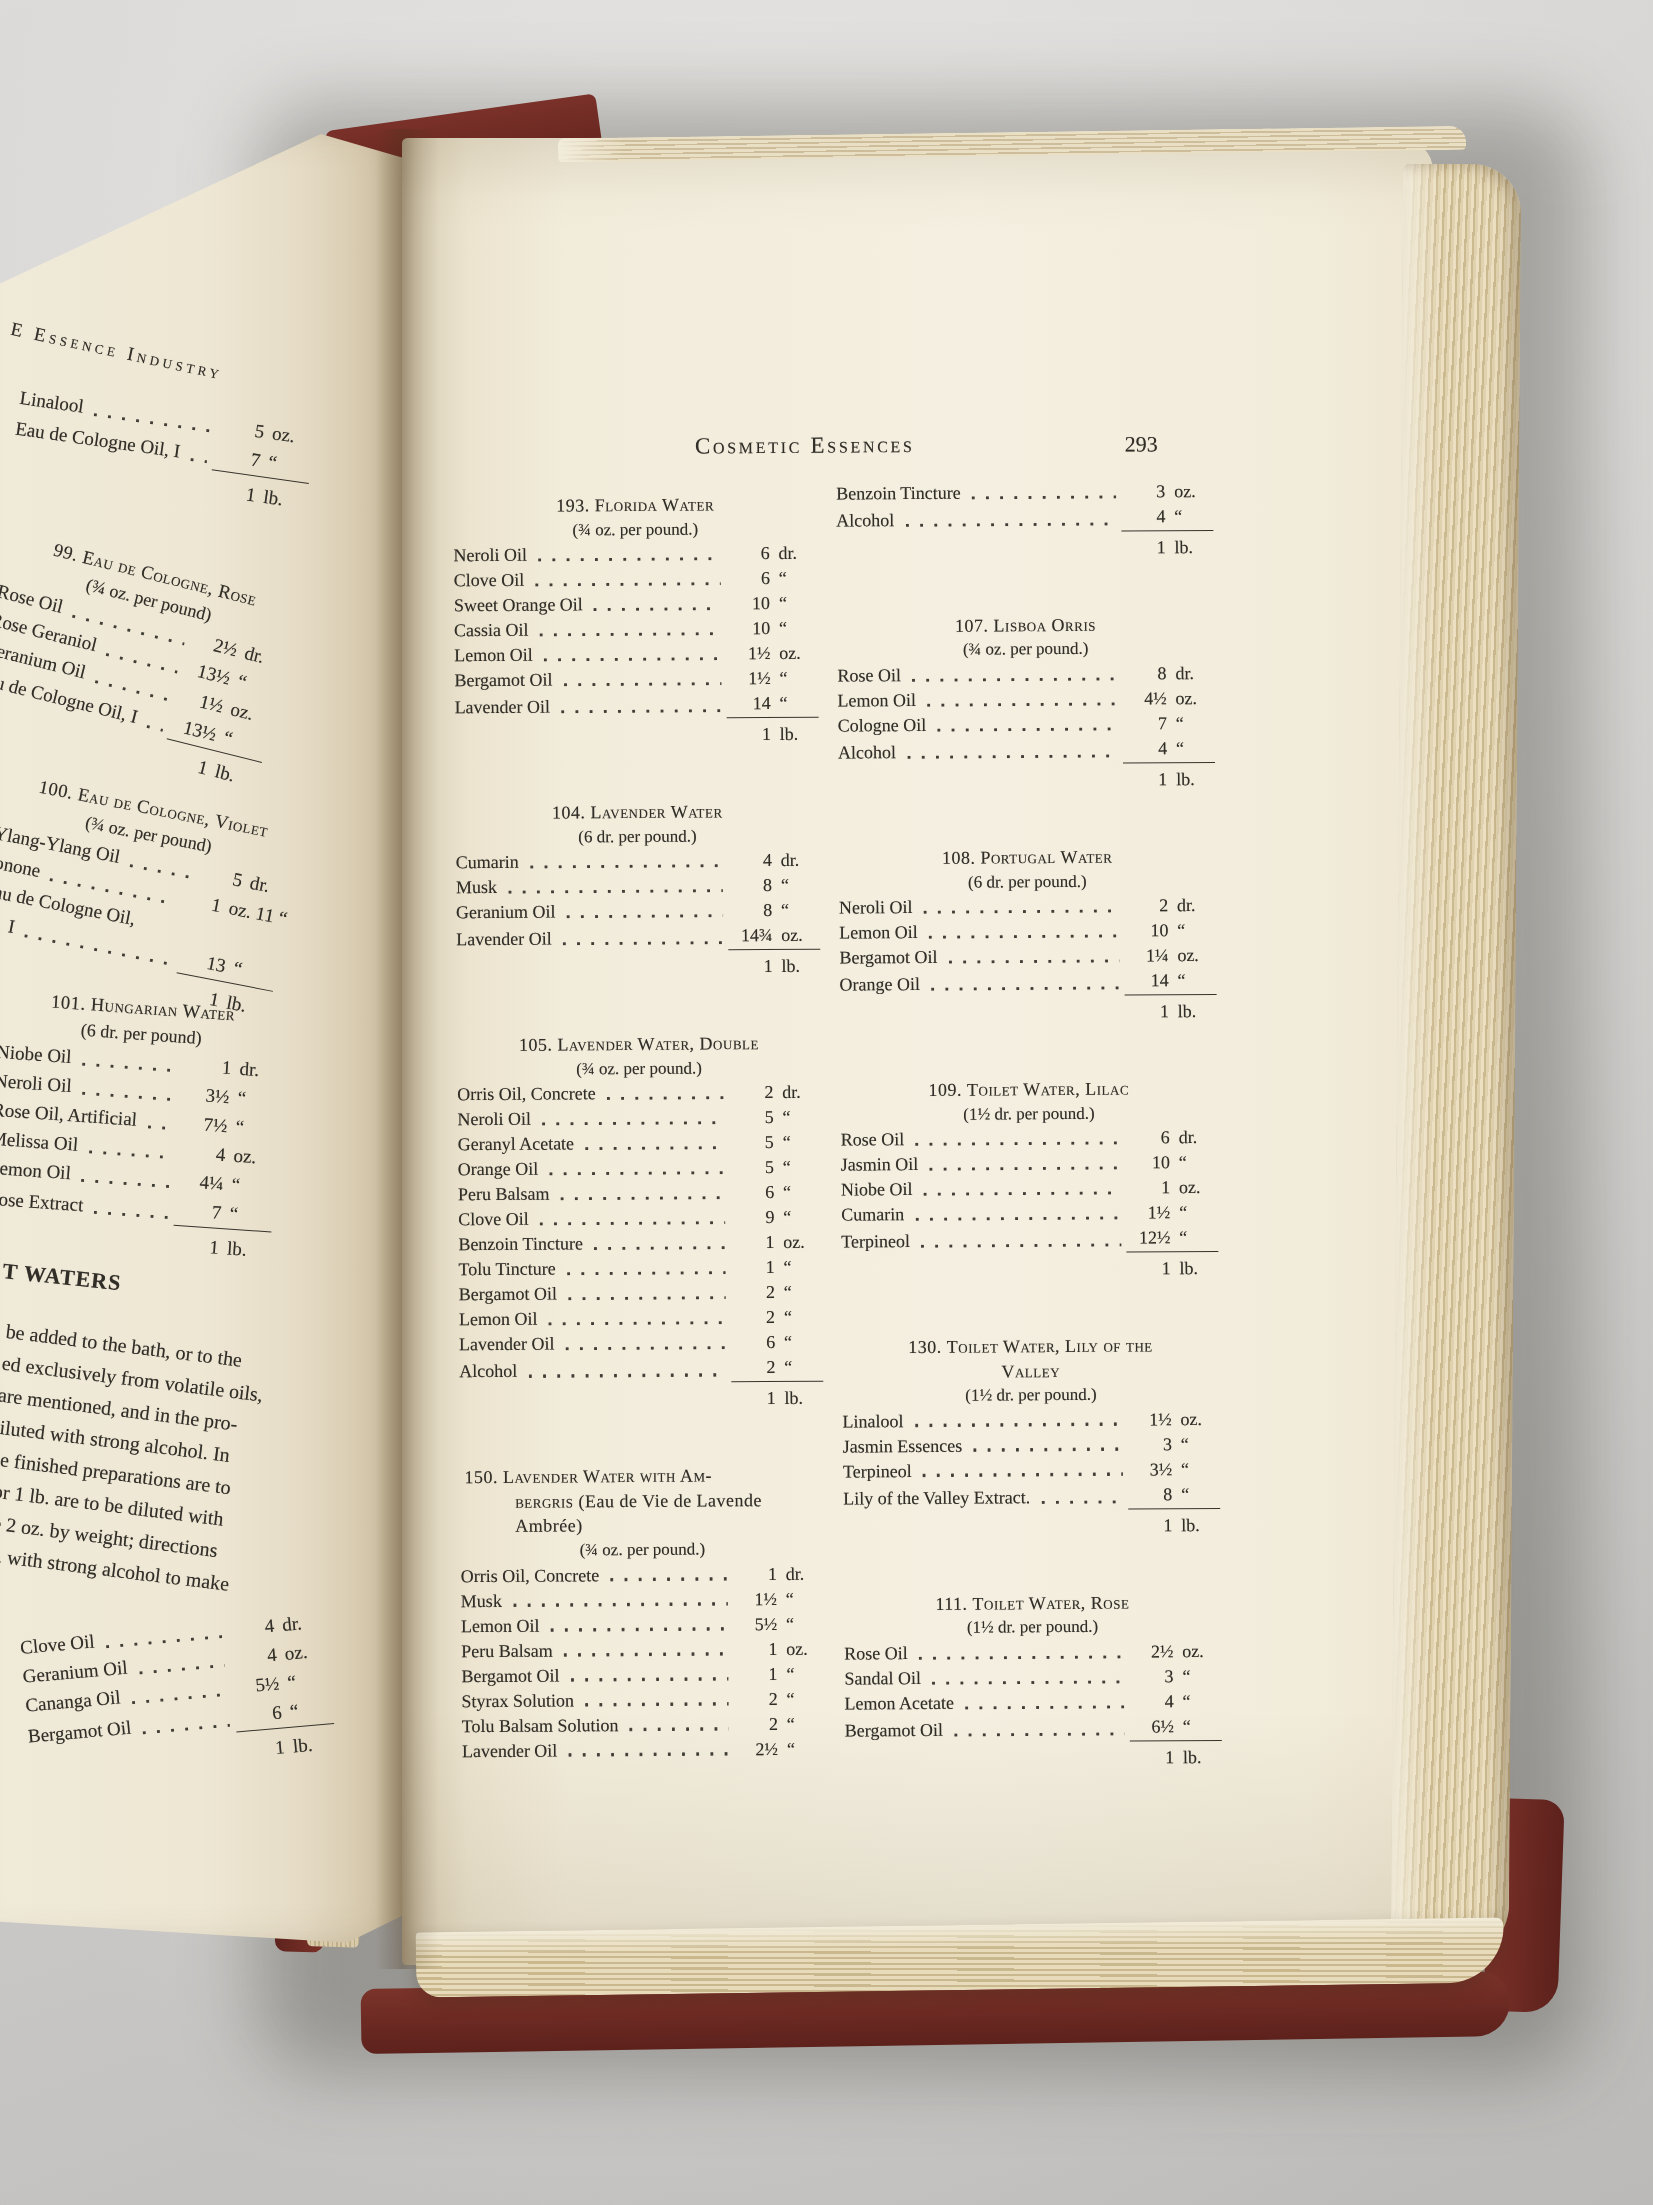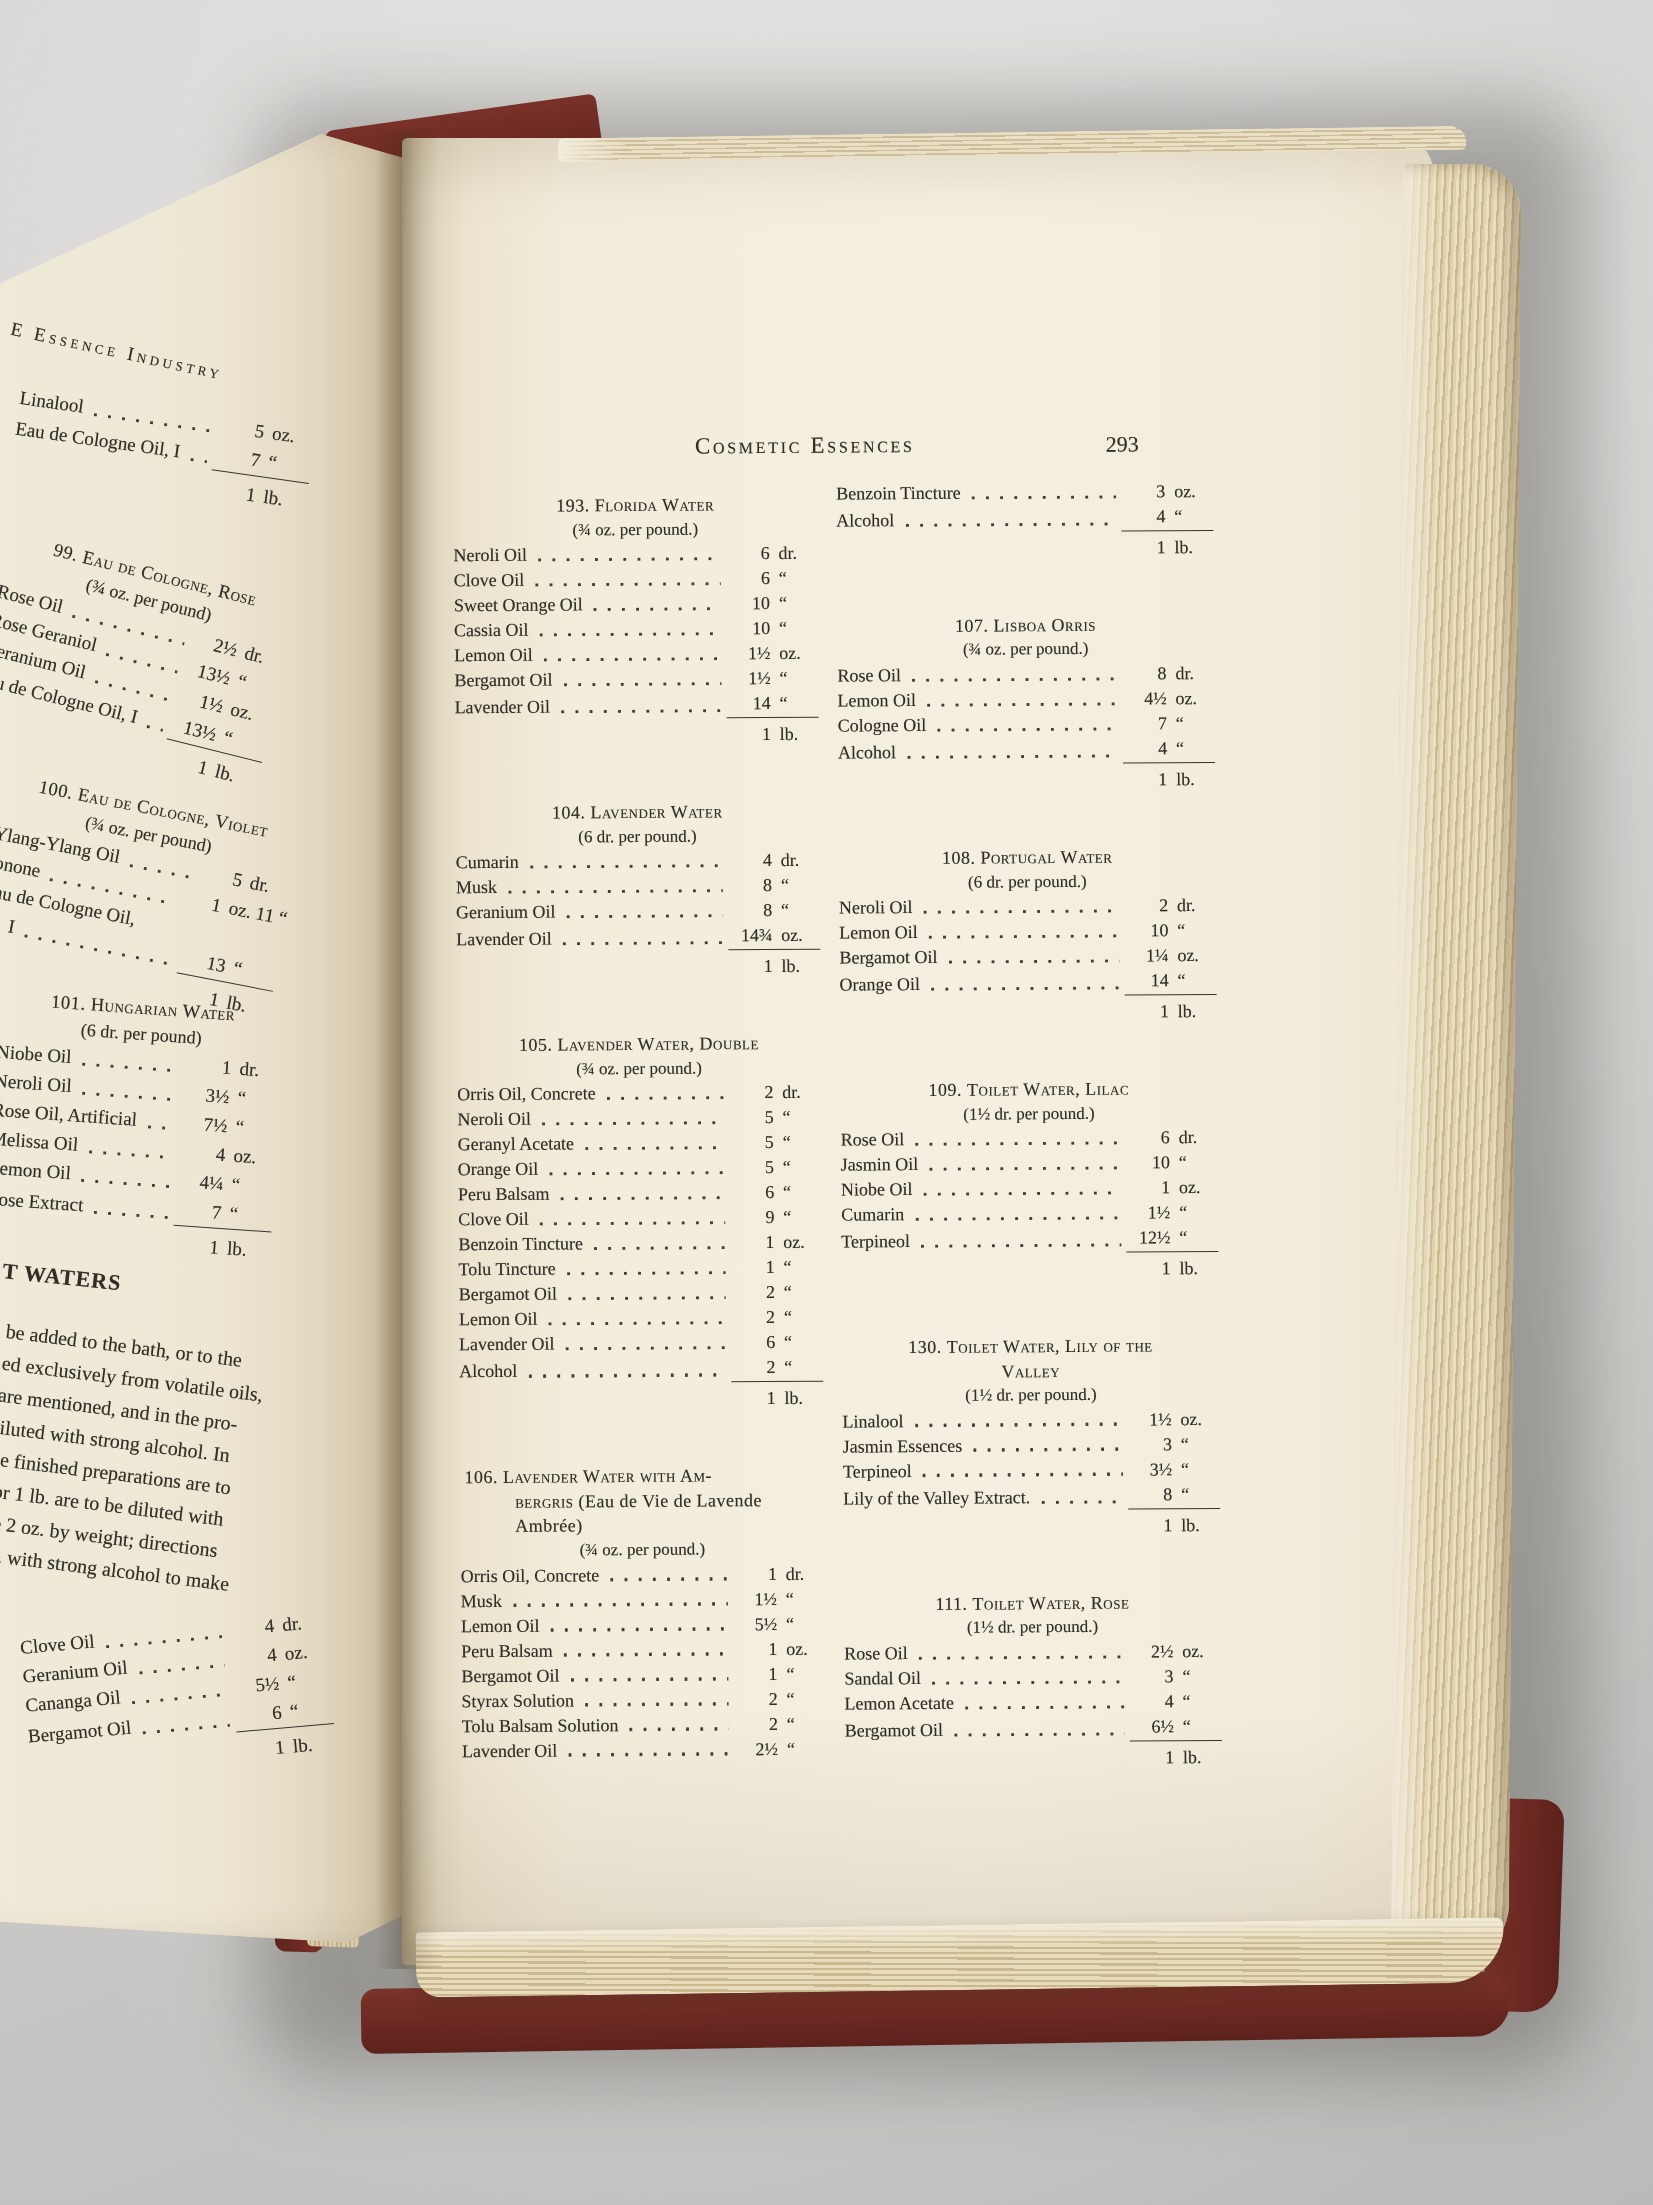--- a/index.html
+++ b/index.html
@@ -45,21 +45,21 @@
     border-radius:5.5px 11px 77px 33px;transform:rotate(-0.8deg);
     box-shadow:0 6.6px 16.4px rgba(60,45,25,.25);}
   .spine-shadow{position:absolute;left:376px;top:129px;width:63px;height:1840px;z-index:28;pointer-events:none;
     background:linear-gradient(90deg,rgba(0,0,0,0) 0%,rgba(70,50,25,.30) 42%,rgba(70,50,25,.15) 62%,rgba(0,0,0,0) 100%);}
 
   
   .rp-content{position:absolute;left:402px;top:138px;width:1031px;height:1827px;z-index:30;
     transform:rotate(-0.4deg);text-shadow:0 0 0.7px rgba(49,46,40,.45);}
   .rp-title{position:absolute;left:161px;top:294px;width:492px;text-align:center;
     font-size:23px;letter-spacing:2.7px;font-variant:small-caps;}
-  .rp-pageno{position:absolute;left:708px;top:295px;width:71px;text-align:left;font-size:22px;}
+  .rp-pageno{position:absolute;left:708px;top:295px;width:71px;text-align:center;font-size:22px;}
   .rp-col1{position:absolute;left:55px;top:353px;width:364px;}
   .rp-col2{position:absolute;left:438px;top:343px;width:377px;}
   .rp{font-size:18px;line-height:25px;}
   .rp .recipe{margin-bottom:52px;}
   .r-head{text-align:center;line-height:24.6px;letter-spacing:0.5px;}
   .r-head.left{text-align:left;padding-left:4.4px;}
   .r-head.ind{padding-left:55px;}
   .r-sub{text-align:center;line-height:24.6px;font-size:17px;}
   .sc{font-variant:small-caps;}
   .row{display:flex;align-items:flex-end;white-space:nowrap;}
@@ -315,21 +315,21 @@
               <span class="num">2</span>
               <span class="unit">“</span>
             </span>
           </div>
           <div class="total-row">
             <span class="num">1</span>
             <span class="unit">lb.</span>
           </div>
         </div>
         <div class="recipe">
-          <div class="r-head left"><span>106. </span><span class="sc">Lavender Water with Am-</span></div>
+          <div class="r-head left"><span>150. </span><span class="sc">Lavender Water with Am-</span></div>
           <div class="r-head left ind"><span class="sc">bergris</span><span> (Eau de Vie de Lavende</span></div>
           <div class="r-head left ind"><span>Ambrée)</span></div>
           <div class="r-sub">(¾ oz. per pound.)</div>
           <div class="row">
             <span class="name">Orris Oil, Concrete</span>
             <span class="lead"></span>
             <span class="amt">
               <span class="num">1</span>
               <span class="unit">dr.</span>
             </span>

